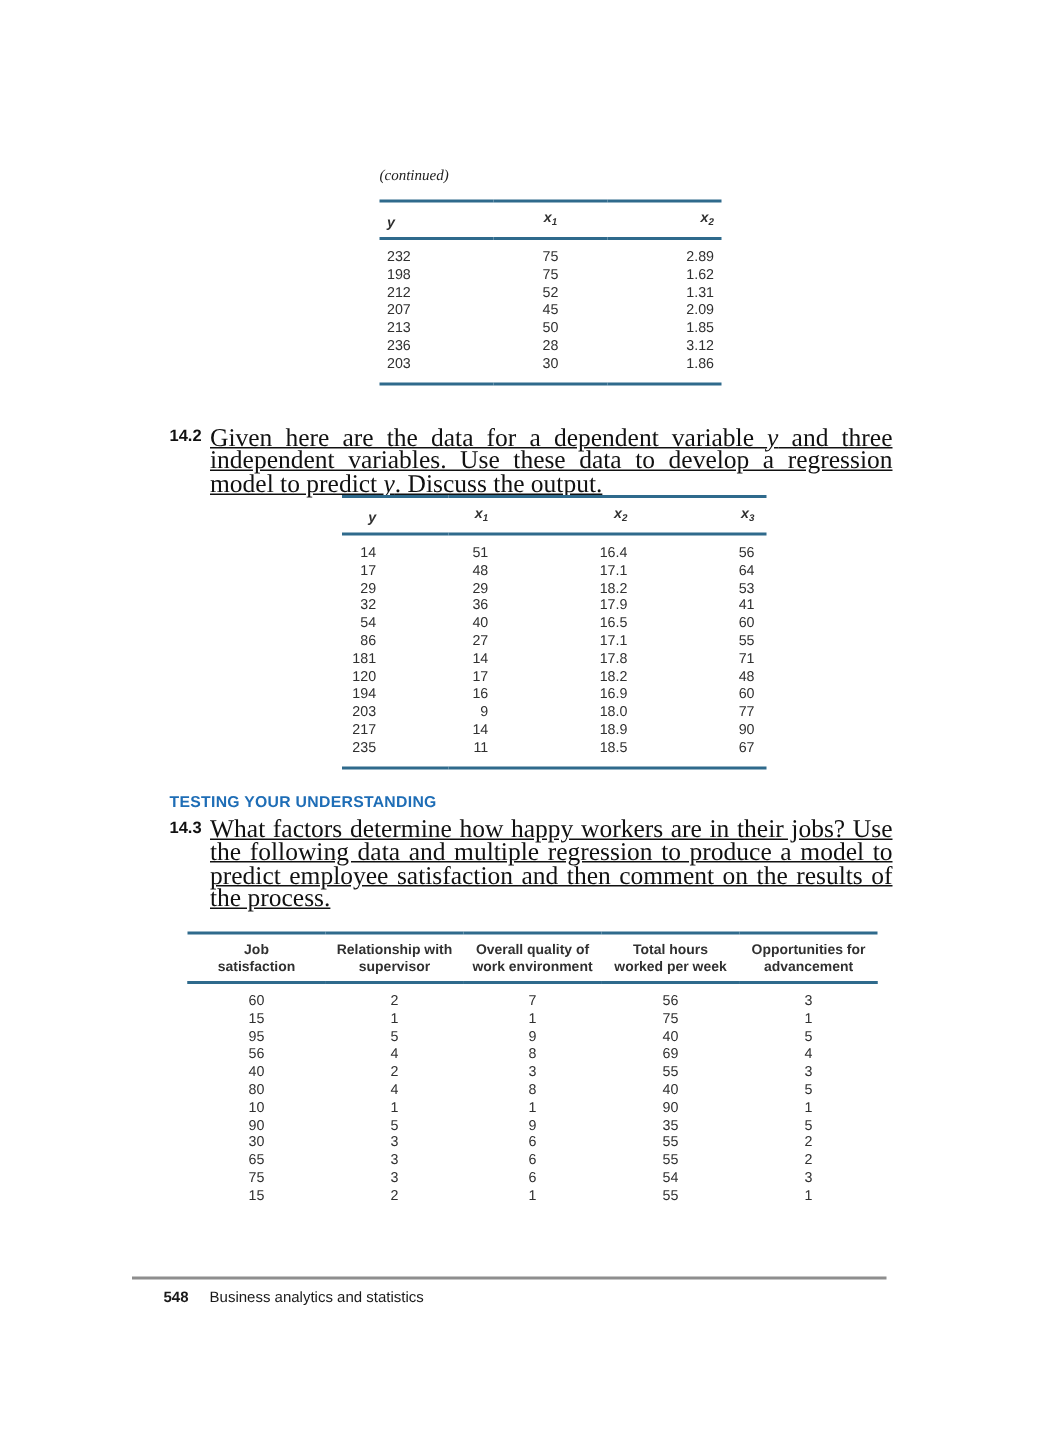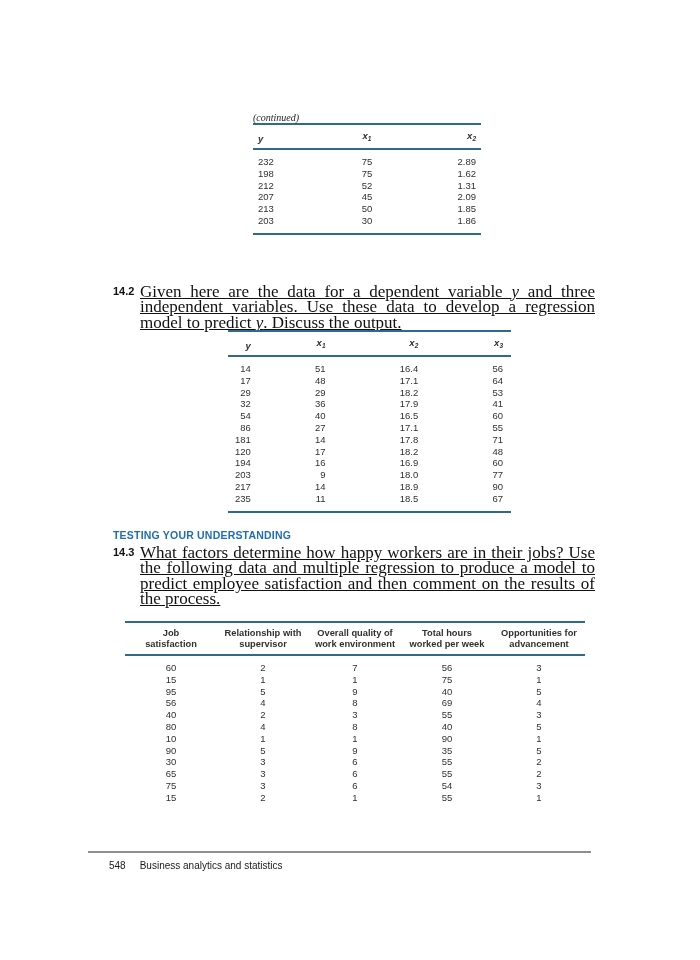--- a/index.html
+++ b/index.html
@@ -13,21 +13,21 @@
   body{
     width:700px;height:960px;background:#ffffff;position:relative;
     font-family:"Liberation Sans",sans-serif;color:var(--ink);
     overflow:hidden;
   }
   .abs{position:absolute;}
 
   
   .continued{
     font-family:"Liberation Serif",serif;font-style:italic;
-    font-size:10px;color:#222;margin:0 0 0 0;
+    font-size:10px;color:#222;margin:0 0 10px 0;
   }
 
   
   table.dtable{
     width:100%;border-collapse:collapse;table-layout:fixed;
     font-size:9.5px;color:var(--tink);
   }
   table.dtable thead th{
     border-top:2px solid var(--rule);
     border-bottom:2px solid var(--rule);
@@ -71,21 +71,21 @@
 
   
   .section-heading{
     font-weight:bold;font-size:10.5px;letter-spacing:0.2px;
     color:var(--head-blue);
   }
 
   
   .footer-rule{border-top:2px solid var(--footer-rule);width:100%;height:0;}
   .footer-text{margin-top:7px;font-size:10px;color:#1a1a1a;padding-left:21px;}
-  .footer-pagenum{font-weight:normal;margin-right:14px;}
+  .footer-pagenum{font-weight:bold;margin-right:14px;}
 </style>
 </head>
 <body>
 
 <div class="abs" style="left:253px;top:112px;width:228px;">
   <p class="continued">(continued)</p>
   <table id="table-continued" class="dtable closed math-head">
       <thead>
         <tr>
           <th>y</th>
@@ -111,20 +111,25 @@
         </tr>
         <tr>
           <td>207</td>
           <td>45</td>
           <td>2.09</td>
         </tr>
         <tr>
           <td>213</td>
           <td>50</td>
           <td>1.85</td>
+        </tr>
+        <tr>
+          <td>236</td>
+          <td>28</td>
+          <td>3.12</td>
         </tr>
         <tr>
           <td>203</td>
           <td>30</td>
           <td>1.86</td>
         </tr>
       </tbody>
     </table>
 </div>
 

